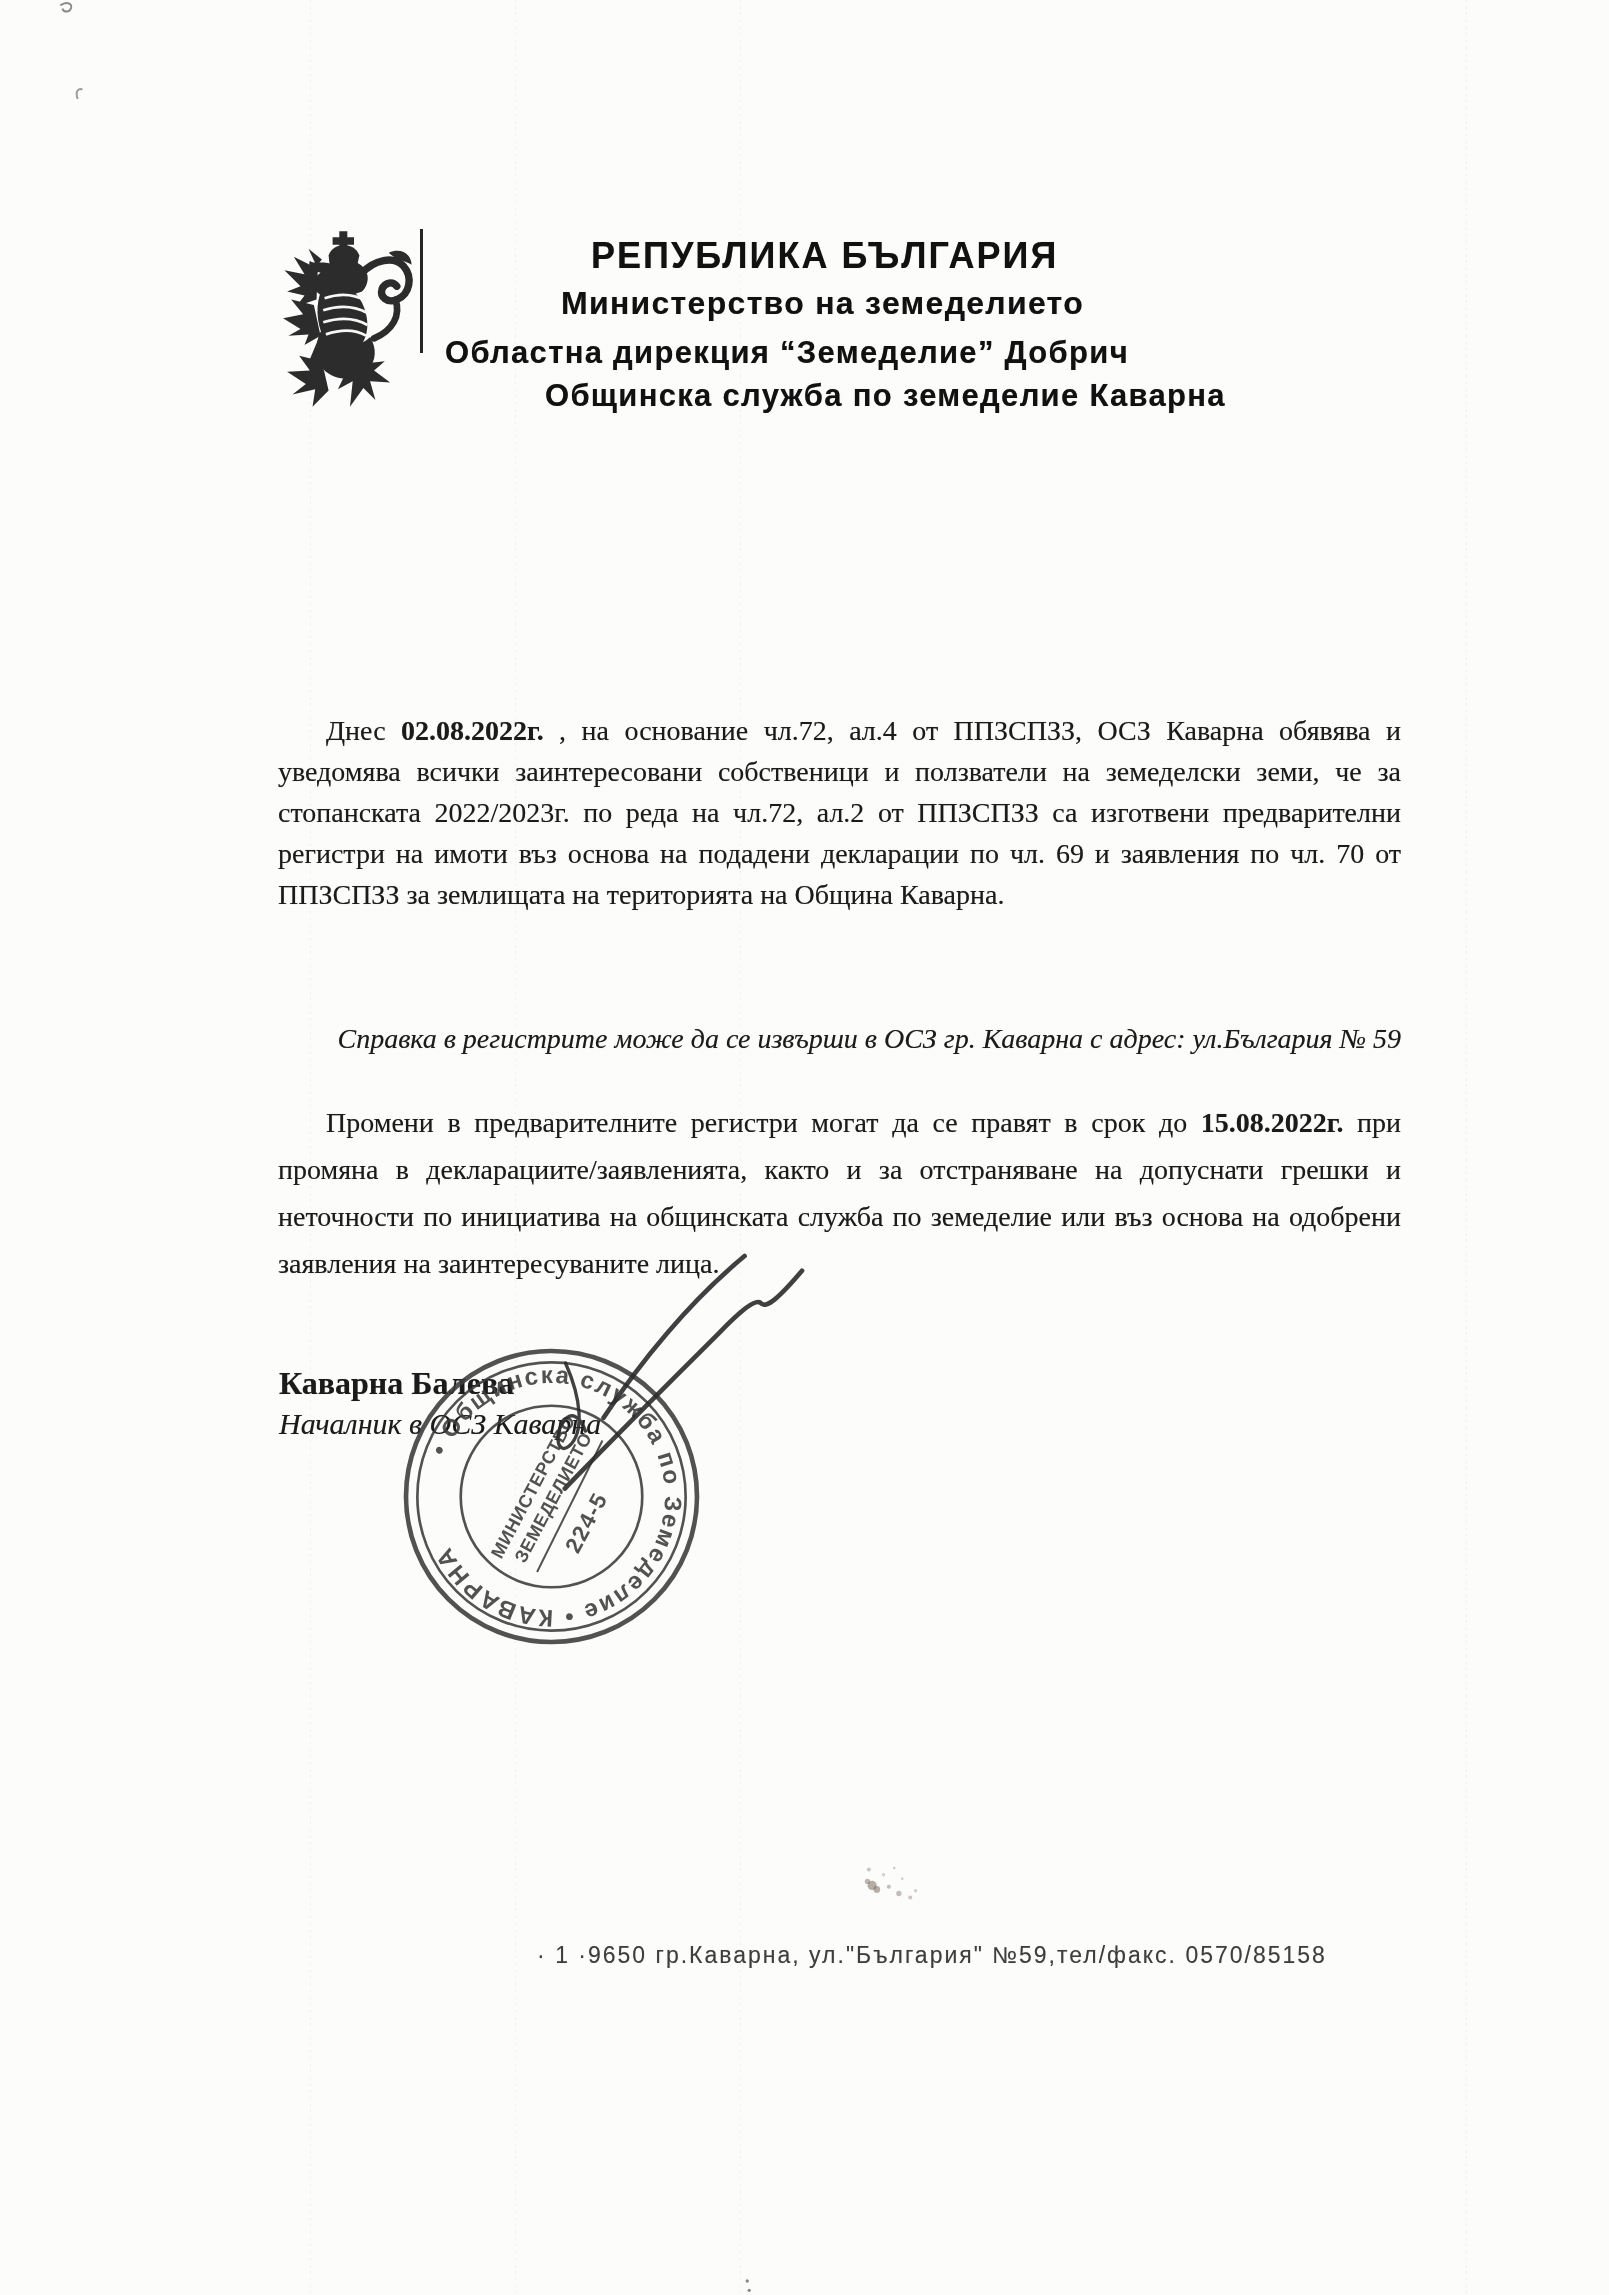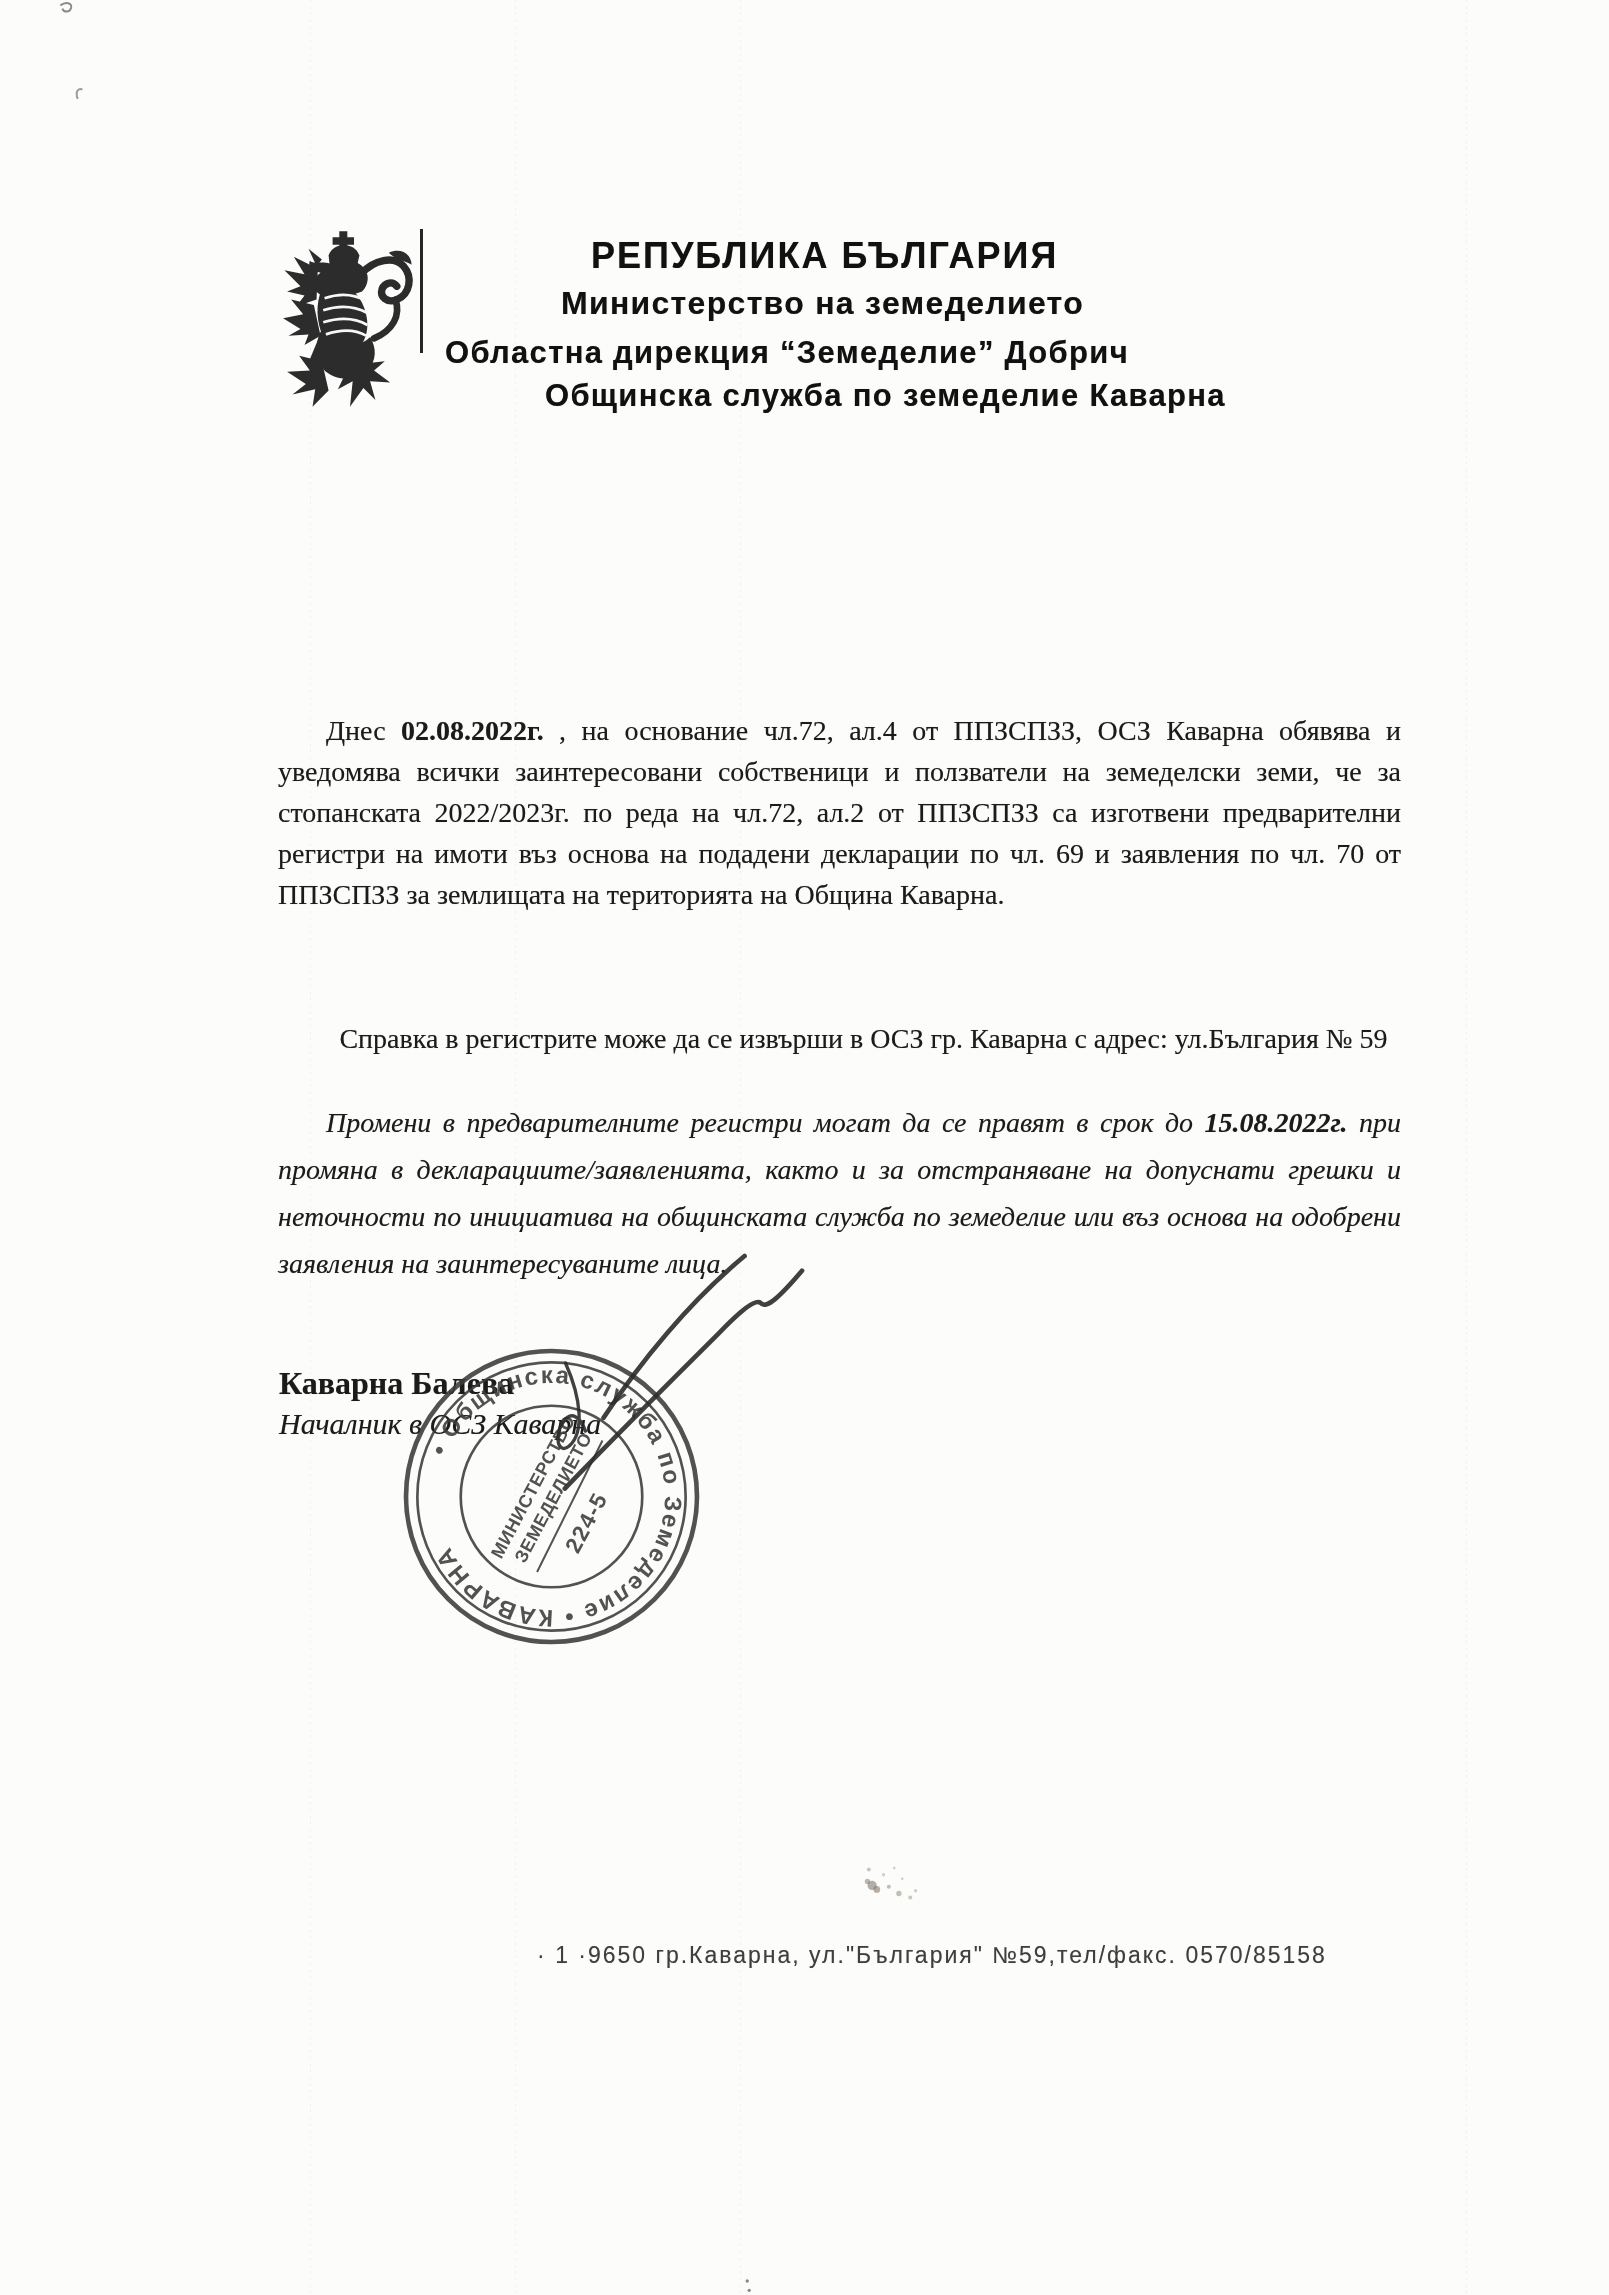--- a/index.html
+++ b/index.html
@@ -41,22 +41,22 @@
   
   .para{
     position:absolute;left:278px;width:1123px;
     font-size:28px;line-height:41px;
     text-align:justify;text-indent:48px;
     margin:0;
     text-shadow:0 0 0.7px rgba(10,10,10,.42);
   }
   .p1{top:710px;}
   .p2{top:926px;}
-  .p3{top:1018px;white-space:nowrap;text-align:center;}
-  .p4{top:1099px;line-height:47px;font-style:italic;}
+  .p3{top:1018px;white-space:nowrap;text-align:right;font-style:italic;}
+  .p4{top:1099px;line-height:47px;}
   .para b{font-weight:bold;}
   
   .sig-name{
     position:absolute;left:279px;top:1365px;
     font-size:32px;font-weight:bold;white-space:nowrap;
     text-shadow:0 0 0.7px rgba(0,0,0,.45);
   }
   .sig-role{
     position:absolute;left:279px;top:1407px;
     font-size:30px;font-style:italic;white-space:nowrap;

